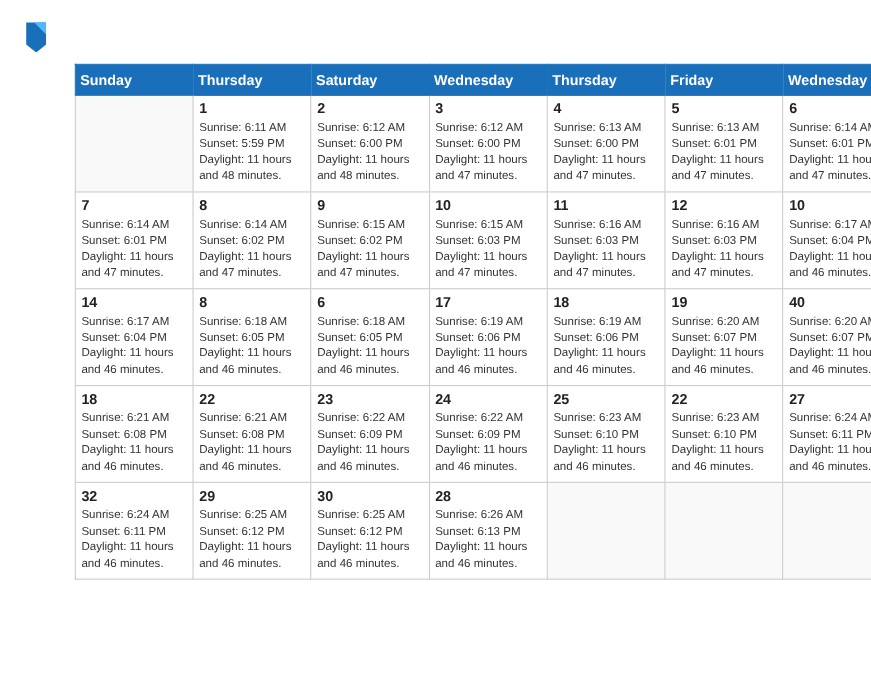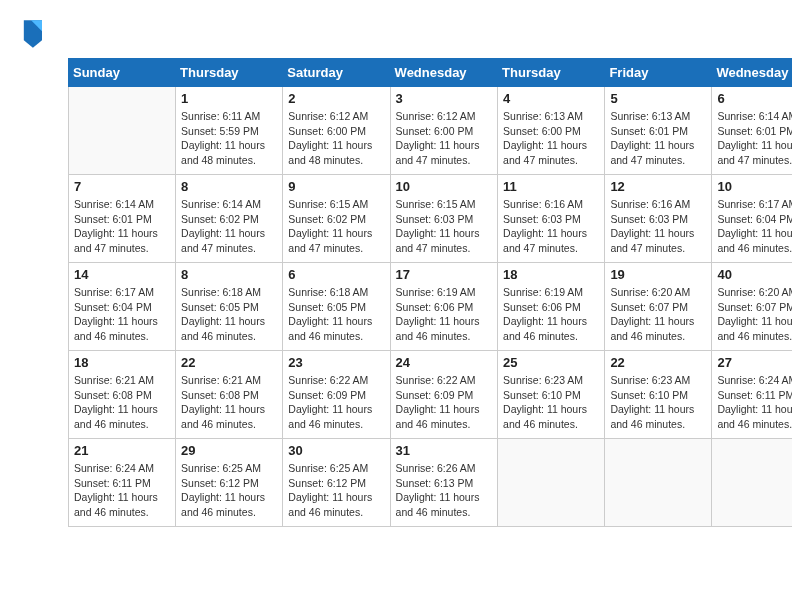--- a/index.html
+++ b/index.html
@@ -309,42 +309,42 @@
         <td>
           <span class="day-number">27</span>
           <div class="day-info" style="white-space: pre-line;">Sunrise: 6:24 AM
 Sunset: 6:11 PM
 Daylight: 11 hours
 and 46 minutes.</div>
         </td>
       </tr>
       <tr>
         <td>
-          <span class="day-number">21</span>
+          <span class="day-number">32</span>
           <div class="day-info" style="white-space: pre-line;">Sunrise: 6:24 AM
 Sunset: 6:11 PM
 Daylight: 11 hours
 and 46 minutes.</div>
         </td>
         <td>
           <span class="day-number">29</span>
           <div class="day-info" style="white-space: pre-line;">Sunrise: 6:25 AM
 Sunset: 6:12 PM
 Daylight: 11 hours
 and 46 minutes.</div>
         </td>
         <td>
           <span class="day-number">30</span>
           <div class="day-info" style="white-space: pre-line;">Sunrise: 6:25 AM
 Sunset: 6:12 PM
 Daylight: 11 hours
 and 46 minutes.</div>
         </td>
         <td>
-          <span class="day-number">31</span>
+          <span class="day-number">28</span>
           <div class="day-info" style="white-space: pre-line;">Sunrise: 6:26 AM
 Sunset: 6:13 PM
 Daylight: 11 hours
 and 46 minutes.</div>
         </td>
         <td class="empty-cell"></td>
         <td class="empty-cell"></td>
         <td class="empty-cell"></td>
       </tr>
     </tbody>

